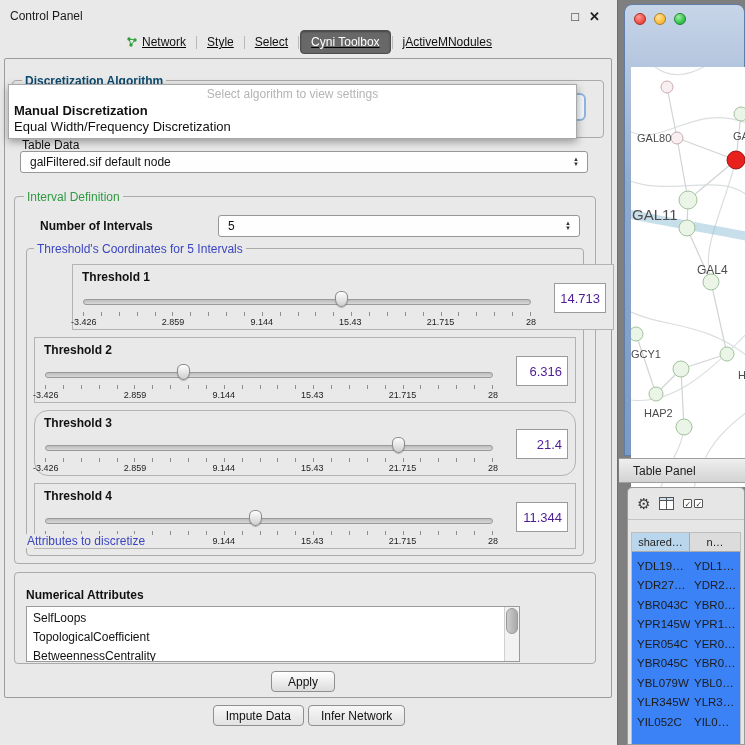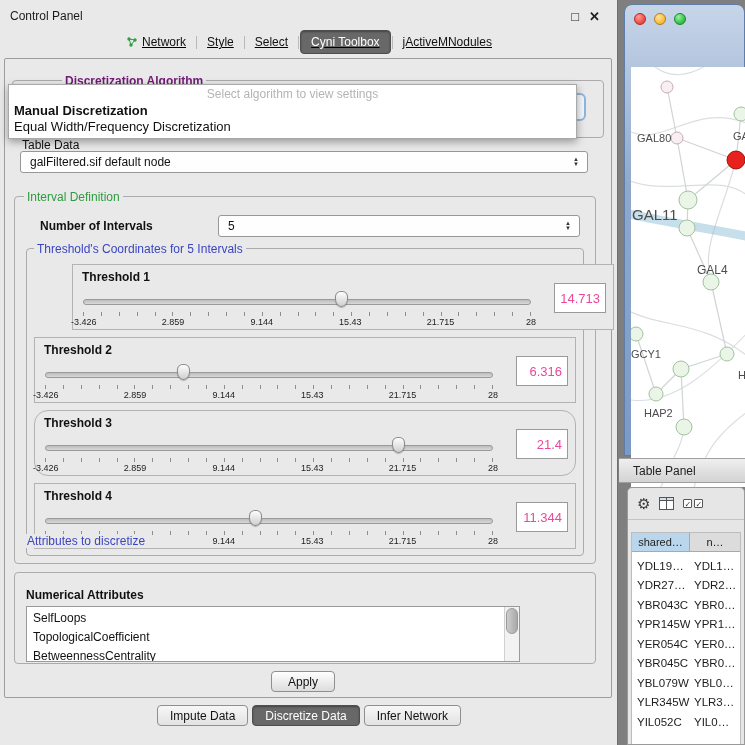--- a/index.html
+++ b/index.html
@@ -16,21 +16,21 @@
   .tab{padding:4px 9px;font-size:12px;color:#111;border-radius:4px;display:flex;align-items:center;gap:4px;}
   .tab.selected{background:#686868;color:#fff;border:1px solid #4e4e4e;box-shadow:inset 0 1px 2px rgba(0,0,0,.35);padding:4px 10px;}
   .tab-sep{width:1px;height:13px;background:#b9b9b9;margin:0 1px;}
 
   .inner-panel{position:absolute;left:4px;top:58px;width:608px;height:640px;border:1px solid #9d9d9d;border-radius:2px;background:#e9e9e9;box-sizing:border-box;}
 
   .group-box{position:absolute;border:1px solid #ababab;border-radius:4px;box-sizing:border-box;}
   .group-title{position:absolute;font-size:12px;background:#e9e9e9;padding:0 3px;white-space:nowrap;z-index:1;}
   .gt-green{color:#2e9b40;}
   .gt-blue{color:#3a45c2;}
-  .gt-dark{color:#701a75;margin-left:40px;}
+  .gt-dark{color:#0c4a6e;}
 
   .combo{position:absolute;height:22px;background:#fefefe;border:1px solid #979797;border-radius:3px;display:flex;align-items:center;font-size:12px;color:#111;box-sizing:border-box;}
   .combo .combo-text{padding-left:9px;flex:1;white-space:nowrap;overflow:hidden;}
   .combo .stepper{width:16px;display:flex;flex-direction:column;align-items:center;justify-content:center;font-size:6px;line-height:5px;color:#333;padding-right:3px;}
 
   .popup{position:absolute;left:8px;top:84px;width:567px;height:53px;background:#fff;border:1px solid #a8a8a8;box-shadow:0 3px 8px rgba(0,0,0,.35);z-index:20;}
   .popup .ph{height:18px;line-height:18px;text-align:center;color:#b4b4b4;font-size:12px;}
   .popup .opt{height:16px;line-height:16px;padding-left:5px;font-size:13px;color:#111;white-space:nowrap;}
   .popup .opt.bold{font-weight:bold;}
   .combo-fragment{position:absolute;left:556px;top:93px;width:30px;height:28px;border:2px solid #8fb4de;border-radius:6px;background:#f2f6fb;z-index:5;box-sizing:border-box;}
@@ -40,21 +40,21 @@
 
   .threshold-panel{position:absolute;left:34px;width:542px;height:66px;border:1px solid #b3b3b3;background:#e9e9e9;box-sizing:border-box;}
   .th-label{position:absolute;left:9px;top:5px;font-weight:bold;font-size:12px;color:#111;}
   .slider{position:absolute;left:10px;top:26px;width:448px;height:20px;}
   .slider .track{position:absolute;left:0;right:0;top:8px;height:4px;background:linear-gradient(#bdbdbd,#d8d8d8);border:1px solid #9a9a9a;border-radius:3px;}
   .slider .thumb{position:absolute;top:0;width:13px;height:16px;background:linear-gradient(#fdfdfd,#cfcfcf);border:1px solid #8b8b8b;border-radius:7px 7px 8px 8px/7px 7px 10px 10px;box-shadow:0 1px 1px rgba(0,0,0,.25);box-sizing:border-box;}
   .ticks{position:absolute;left:10px;top:47px;width:448px;height:4px;display:flex;justify-content:space-between;}
   .ticks i{width:1px;height:4px;background:#8e8e8e;}
   .tick-labels{position:absolute;left:-2px;top:52px;width:472px;display:flex;justify-content:space-between;}
   .tick-labels span{font-size:9px;color:#1c1c1c;min-width:24px;text-align:center;}
-  .value-box{position:absolute;right:7px;top:18px;width:52px;height:30px;background:#fff;border:1px solid #9a9a9a;font-size:13px;color:#ec4899;display:flex;align-items:center;justify-content:flex-end;padding-right:5px;box-sizing:border-box;}
+  .value-box{position:absolute;right:7px;top:18px;width:52px;height:30px;background:#fff;border:1px solid #9a9a9a;font-size:13px;color:#4c1d95;display:flex;align-items:center;justify-content:flex-end;padding-right:5px;box-sizing:border-box;}
 
   .list-box{position:absolute;left:26px;top:606px;width:494px;height:56px;background:#fff;border:1px solid #9a9a9a;box-sizing:border-box;overflow:hidden;}
   .list-box .items{padding:2px 0 0 6px;font-size:12px;line-height:19px;color:#111;}
   .vscroll{position:absolute;right:0;top:0;bottom:0;width:14px;background:#f2f2f2;border-left:1px solid #d0d0d0;}
   .vscroll .thumbv{position:absolute;left:1px;right:1px;top:1px;height:24px;background:linear-gradient(90deg,#cdcdcd,#a9a9a9);border:1px solid #9a9a9a;border-radius:6px;}
 
   .apply-btn{position:absolute;left:271px;top:671px;width:64px;height:21px;background:linear-gradient(#ffffff,#dcdcdc);border:1px solid #8f8f8f;border-radius:4px;font-size:12px;color:#111;display:flex;align-items:center;justify-content:center;box-sizing:border-box;}
 
   .bottom-tabbar{position:absolute;left:0;top:705px;width:618px;display:flex;justify-content:center;gap:4px;}
   .btab{height:21px;padding:0 12px;display:flex;align-items:center;font-size:12px;border:1px solid #8f8f8f;border-radius:4px;background:linear-gradient(#f7f7f7,#e2e2e2);color:#111;box-sizing:border-box;}
@@ -69,21 +69,21 @@
   .l-green{background:radial-gradient(circle at 35% 30%,#9ef0a0,#37c64e 60%,#23a838);border:1px solid #1d8630;}
   .net-canvas{position:absolute;left:6px;top:26px;width:132px;height:420px;background:#fff;overflow:hidden;margin-top:36px;}
 
   
   .tp-strip{position:absolute;left:619px;top:458px;width:126px;height:25px;background:linear-gradient(#efefef,#d3d3d3);border-top:1px solid #9f9f9f;border-bottom:1px solid #9f9f9f;box-sizing:border-box;display:flex;align-items:center;padding-left:14px;font-size:12px;color:#222;}
   .tp-window{position:absolute;left:627px;top:487px;width:118px;height:258px;background:#e6e6e6;border:1px solid #9a9a9a;border-radius:5px 5px 0 0;box-sizing:border-box;overflow:hidden;}
   .tp-toolbar{height:32px;display:flex;align-items:center;gap:9px;padding-left:9px;border-bottom:1px solid #c4c4c4;box-sizing:border-box;}
   .gear{font-size:15px;color:#3c3c3c;line-height:1;}
   .cbx{width:9px;height:9px;border:1px solid #555;border-radius:1px;font-size:8px;line-height:9px;color:#333;display:inline-block;text-align:center;background:#fff;box-sizing:border-box;}
   .cbx-pair{display:flex;gap:2px;}
-  .tp-table{position:absolute;left:3px;top:44px;right:3px;bottom:0;background:#ffffff;border:1px solid #bdbdbd;border-bottom:none;box-sizing:border-box;}
+  .tp-table{position:absolute;left:3px;top:44px;right:3px;bottom:0;background:#3b82f6;border:1px solid #bdbdbd;border-bottom:none;box-sizing:border-box;}
   .tp-head{display:flex;height:18px;border-bottom:1px solid #a9a9a9;}
   .tp-head .hc{font-size:11px;display:flex;align-items:center;justify-content:center;color:#222;box-sizing:border-box;overflow:hidden;white-space:nowrap;}
   .hc1{width:58px;background:#b9d6ec;border-right:1px solid #a9a9a9;}
   .hc2{flex:1;background:#dcdcdc;}
   .tp-row{display:flex;height:19.5px;font-size:11.5px;color:#1c1c1c;align-items:flex-end;}
   .tp-row .c1{width:58px;padding-left:5px;box-sizing:border-box;overflow:hidden;white-space:nowrap;}
   .tp-row .c2{flex:1;padding-left:4px;overflow:hidden;white-space:nowrap;margin-top:13px;}
 </style>
 </head>
 <body>
@@ -355,21 +355,20 @@
         </div>
       <div class="vscroll">
           <div class="thumbv"></div>
         </div>
     </div>
 
     <div class="apply-btn">Apply</div>
 
     <div class="bottom-tabbar">
         <div class="btab">Impute Data</div>
-        <div class="btab selected">Discretize Data</div>
         <div class="btab">Infer Network</div>
       </div>
   </div>
 
   <div class="net-window">
     <div class="traffic">
       <div class="light l-red"></div>
       <div class="light l-yellow"></div>
       <div class="light l-green"></div>
     </div>

